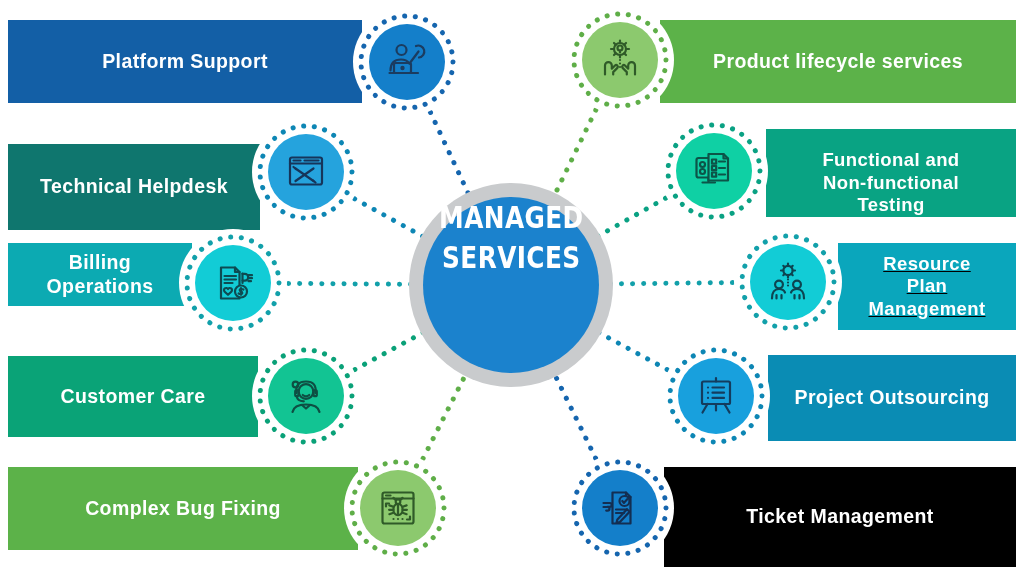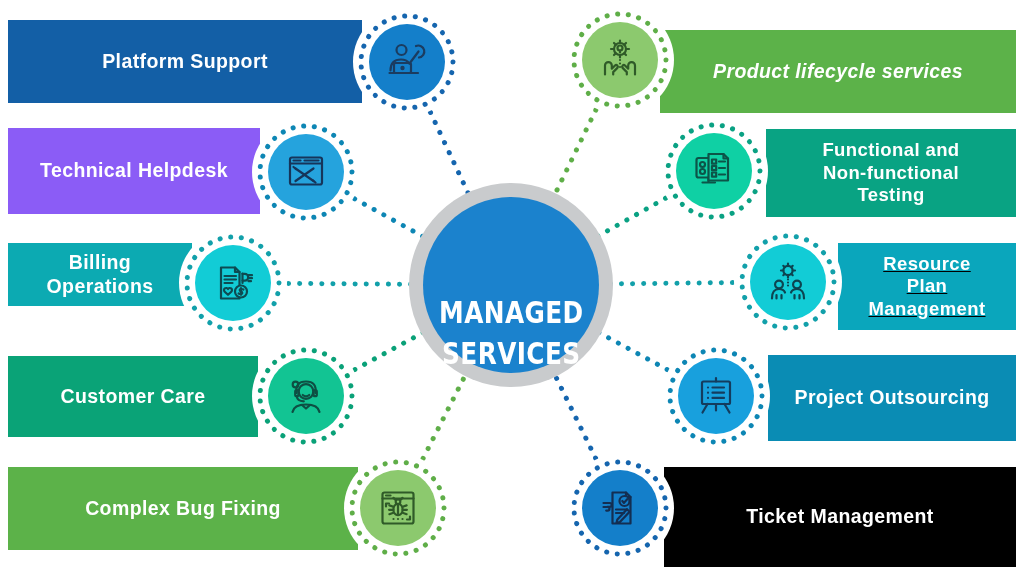--- a/index.html
+++ b/index.html
@@ -9,21 +9,21 @@
   .conn{stroke-width:5;stroke-linecap:round;stroke-dasharray:.1 11;fill:none;}
   .bar{position:absolute;z-index:2;display:flex;align-items:center;justify-content:center;}
   .bar-label{color:#fff;font-weight:bold;font-size:19.5px;letter-spacing:.4px;line-height:1.22;
              text-align:center;white-space:pre-line;}
   .bar.sm .bar-label{font-size:18.5px;}
   .medallion{position:absolute;width:112px;height:112px;z-index:3;}
   .ring{fill:none;stroke-width:5;stroke-linecap:round;stroke-dasharray:.1 10.6;}
   .ic{fill:none;stroke-width:2.2;stroke-linecap:round;stroke-linejoin:round;}
   .center-ring{position:absolute;left:409px;top:183px;width:204px;height:204px;border-radius:50%;
                z-index:4;display:flex;align-items:center;justify-content:center;}
-  .center-core{width:176px;height:176px;border-radius:50%;display:flex;align-items:flex-end;justify-content:center;}
+  .center-core{width:176px;height:176px;border-radius:50%;display:flex;align-items:flex-start;justify-content:center;}
   .center-text{color:#fff;font-weight:bold;font-size:31px;letter-spacing:.5px;line-height:1.3;
                text-align:center;transform:scaleX(.8);font-family:"DejaVu Sans",sans-serif;}
 </style>
 </head>
 <body>
 
 <div class="stage">
 
   <svg class="connectors" width="1024" height="571" viewBox="0 0 1024 571">
     <line class="conn" x1="407" y1="62" x2="511" y2="285" stroke="#1565ae"></line>
@@ -34,38 +34,38 @@
     <line class="conn" x1="620" y1="60" x2="511" y2="285" stroke="#5fae48"></line>
     <line class="conn" x1="714" y1="171" x2="511" y2="285" stroke="#0aa183"></line>
     <line class="conn" x1="788" y1="282" x2="511" y2="285" stroke="#12a0aa"></line>
     <line class="conn" x1="716" y1="396" x2="511" y2="285" stroke="#0d86b4"></line>
     <line class="conn" x1="620" y1="508" x2="511" y2="285" stroke="#1565ae"></line>
   </svg>
 
   <div class="bar" style="left: 8px; top: 20px; width: 354px; height: 83px; background: rgb(19, 95, 166);">
     <div class="bar-label">Platform Support</div>
   </div>
-  <div class="bar" style="left: 8px; top: 128px; width: 252px; height: 86px; background: #8b5cf6;">
+  <div class="bar" style="left: 8px; top: 144px; width: 252px; height: 86px; background: #0f766e;">
     <div class="bar-label">Technical Helpdesk</div>
   </div>
   <div class="bar" style="left: 8px; top: 243px; width: 184px; height: 63px; background: rgb(12, 170, 178);">
     <div class="bar-label">Billing
 Operations</div>
   </div>
   <div class="bar" style="left: 8px; top: 356px; width: 250px; height: 81px; background: rgb(10, 163, 119);">
     <div class="bar-label">Customer Care</div>
   </div>
   <div class="bar" style="left: 8px; top: 467px; width: 350px; height: 83px; background: rgb(92, 178, 73);">
     <div class="bar-label">Complex Bug Fixing</div>
   </div>
 
-  <div class="bar" style="left: 660px; top: 30px; width: 356px; height: 83px; background: rgb(92, 178, 73); font-style: italic;">
+  <div class="bar" style="left: 660px; top: 20px; width: 356px; height: 83px; background: rgb(92, 178, 73);">
     <div class="bar-label">Product lifecycle services</div>
   </div>
-  <div class="bar sm" style="left: 766px; top: 129px; width: 250px; height: 88px; background: rgb(9, 163, 131);">
+  <div class="bar sm" style="left: 766px; top: 129px; width: 250px; height: 88px; background: rgb(9, 163, 131); align-items: flex-end;">
     <div class="bar-label">Functional and
 Non-functional
 Testing</div>
   </div>
   <div class="bar sm" style="left: 838px; top: 243px; width: 178px; height: 87px; background: rgb(10, 166, 188); text-decoration: underline;">
     <div class="bar-label">Resource
 Plan
 Management</div>
   </div>
   <div class="bar" style="left: 768px; top: 355px; width: 248px; height: 86px; background: rgb(10, 140, 180);">

